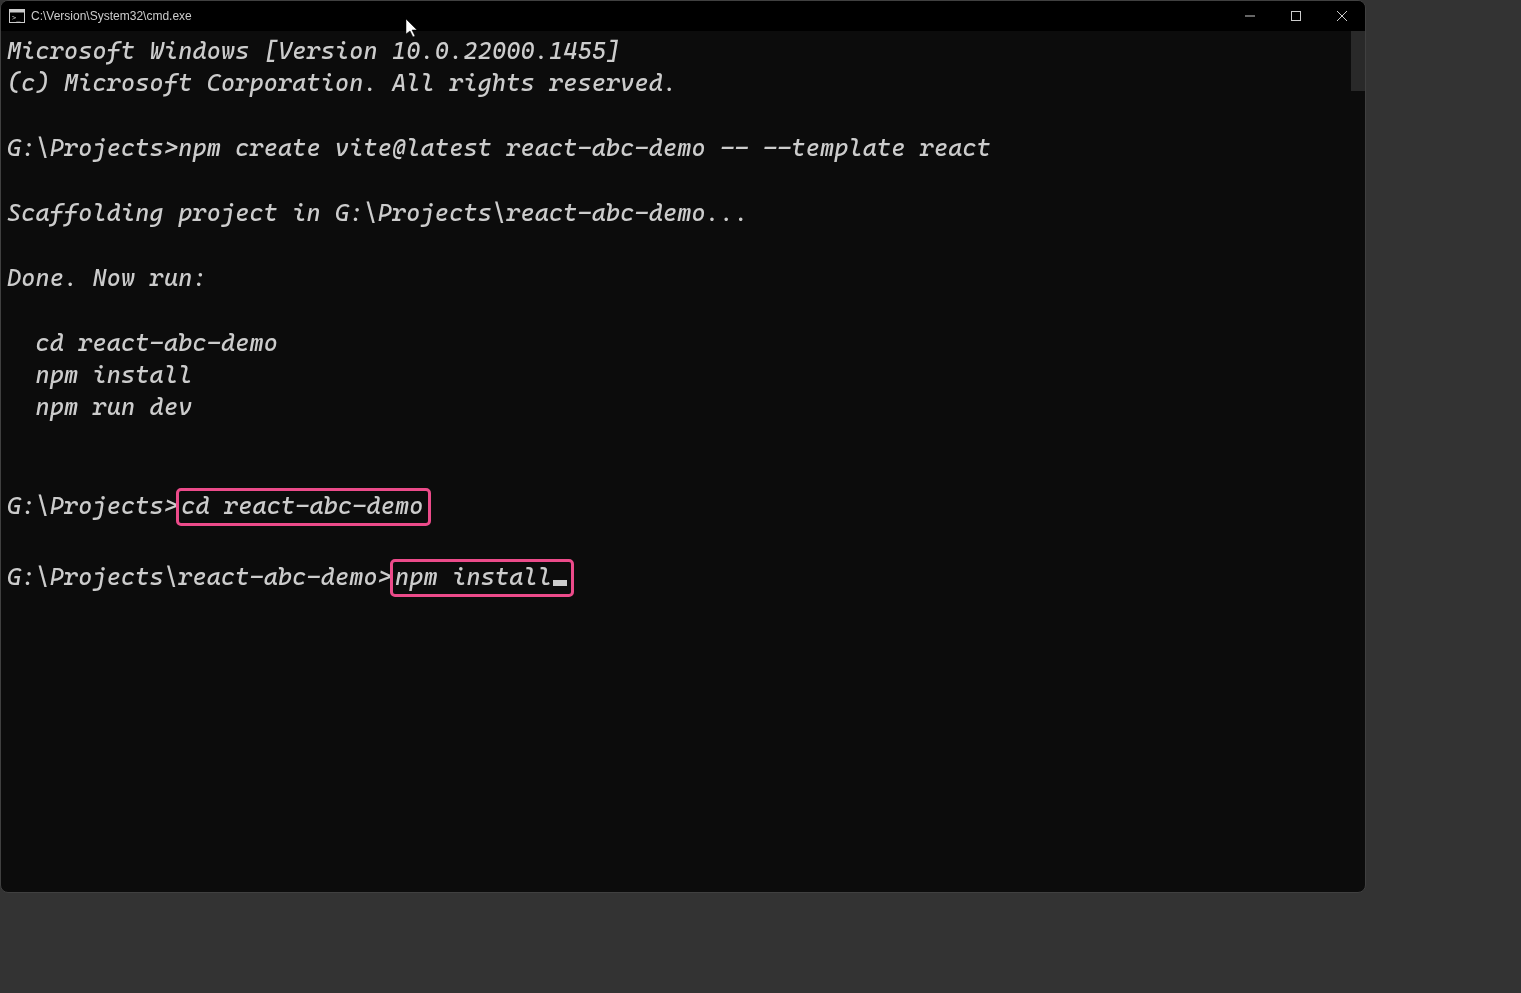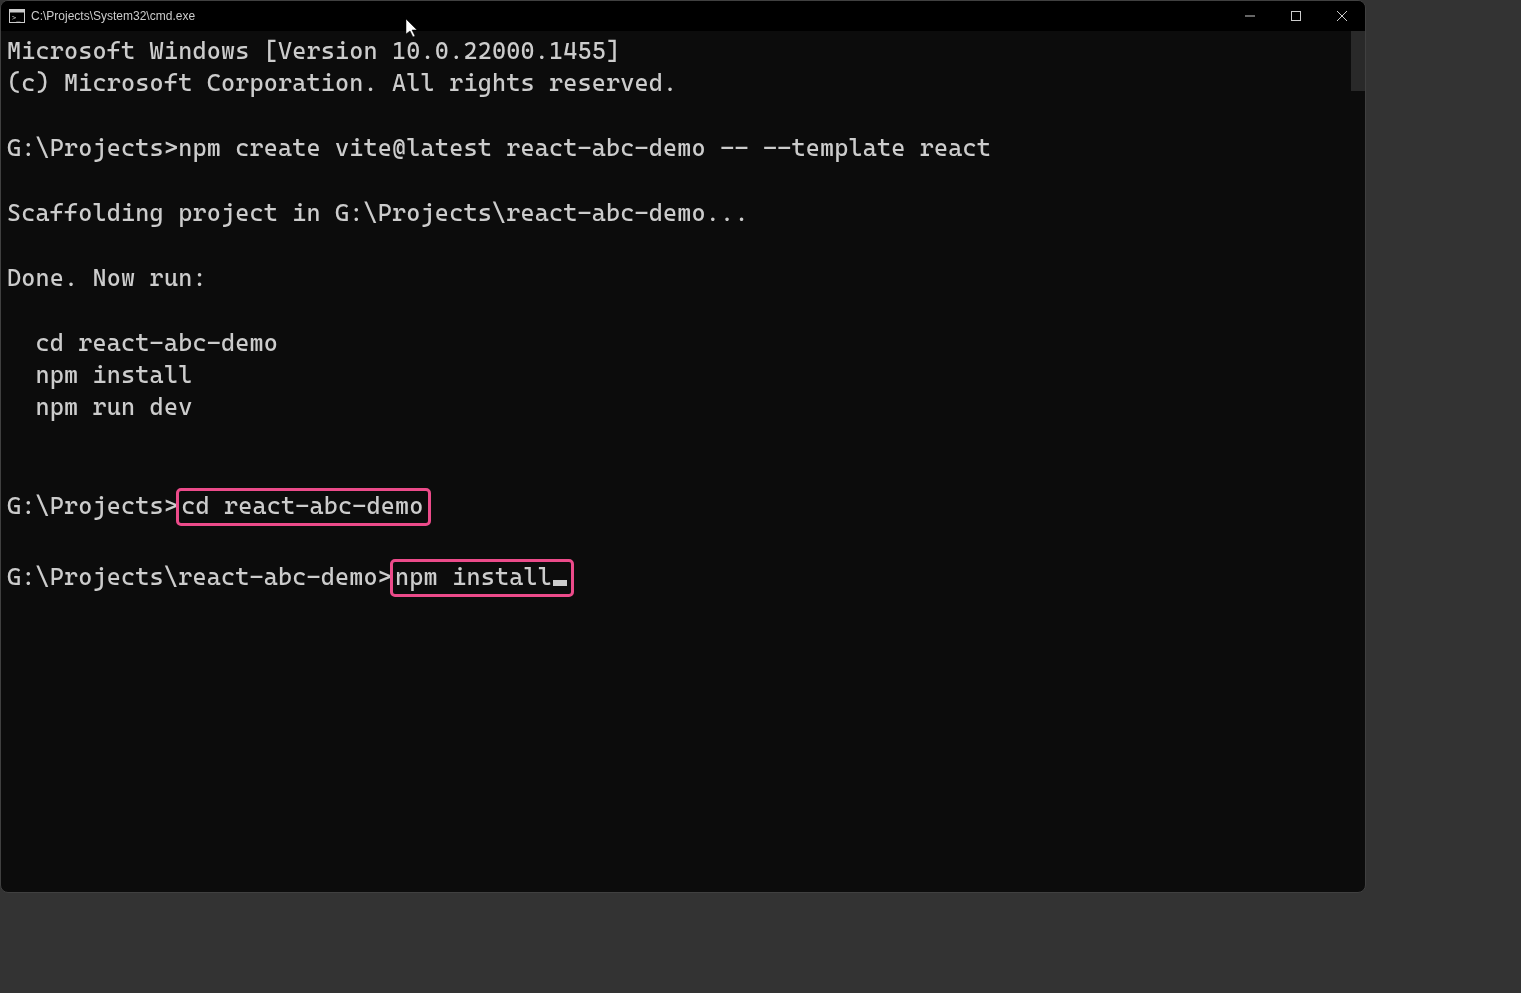--- a/index.html
+++ b/index.html
@@ -73,20 +73,21 @@
     .terminal-content {
       padding: 4px 6px;
       color: #cccccc;
       font-size: 24px;
       line-height: 1.35;
       white-space: pre;
       font-family: Consolas, "Cascadia Mono", "Courier New", monospace;
       letter-spacing: 0.2px;
       position: relative;
       height: calc(100% - 30px);
+      font-style: italic;
     }
     .highlight-box {
       border: 3px solid #ec4b8a;
       border-radius: 5px;
       display: inline-block;
       padding: 0 4px 2px 2px;
       margin-left: -2px;
       line-height: 1.25;
       position: relative;
     }
@@ -126,21 +127,21 @@
 
   <div class="titlebar">
     <div class="titlebar-left">
       <span class="titlebar-icon">
         <svg viewBox="0 0 16 14">
           <rect x="0.5" y="0.5" width="15" height="13" fill="none" stroke="#cccccc" stroke-width="1"></rect>
           <rect x="0.5" y="0.5" width="15" height="3" fill="#cccccc"></rect>
           <text x="3" y="11" font-size="7" fill="#cccccc" font-family="monospace">&gt;_</text>
         </svg>
       </span>
-      <span class="titlebar-text">C:\Projects\System32\cmd.exe</span>
+      <span class="titlebar-text">C:\Version\System32\cmd.exe</span>
     </div>
     <div class="titlebar-controls">
       <div class="titlebar-btn">
         <svg viewBox="0 0 10 10">
             <line x1="0" y1="5" x2="10" y2="5" stroke="#cccccc" stroke-width="1"></line>
           </svg>
       </div>
       <div class="titlebar-btn">
         <svg viewBox="0 0 10 10">
             <rect x="0.5" y="0.5" width="9" height="9" fill="none" stroke="#cccccc" stroke-width="1"></rect>

